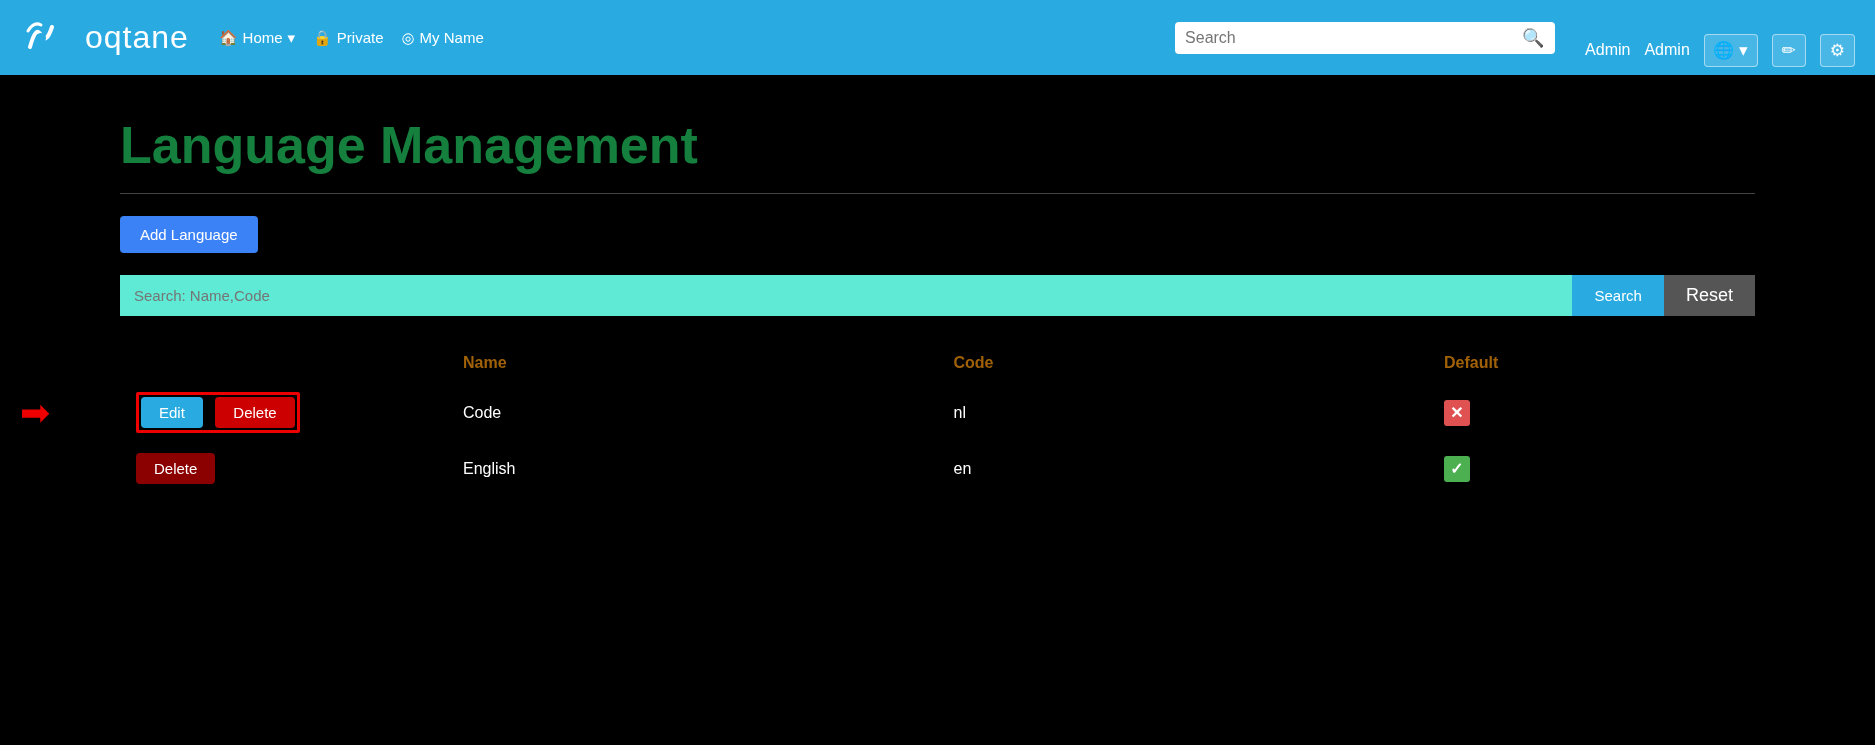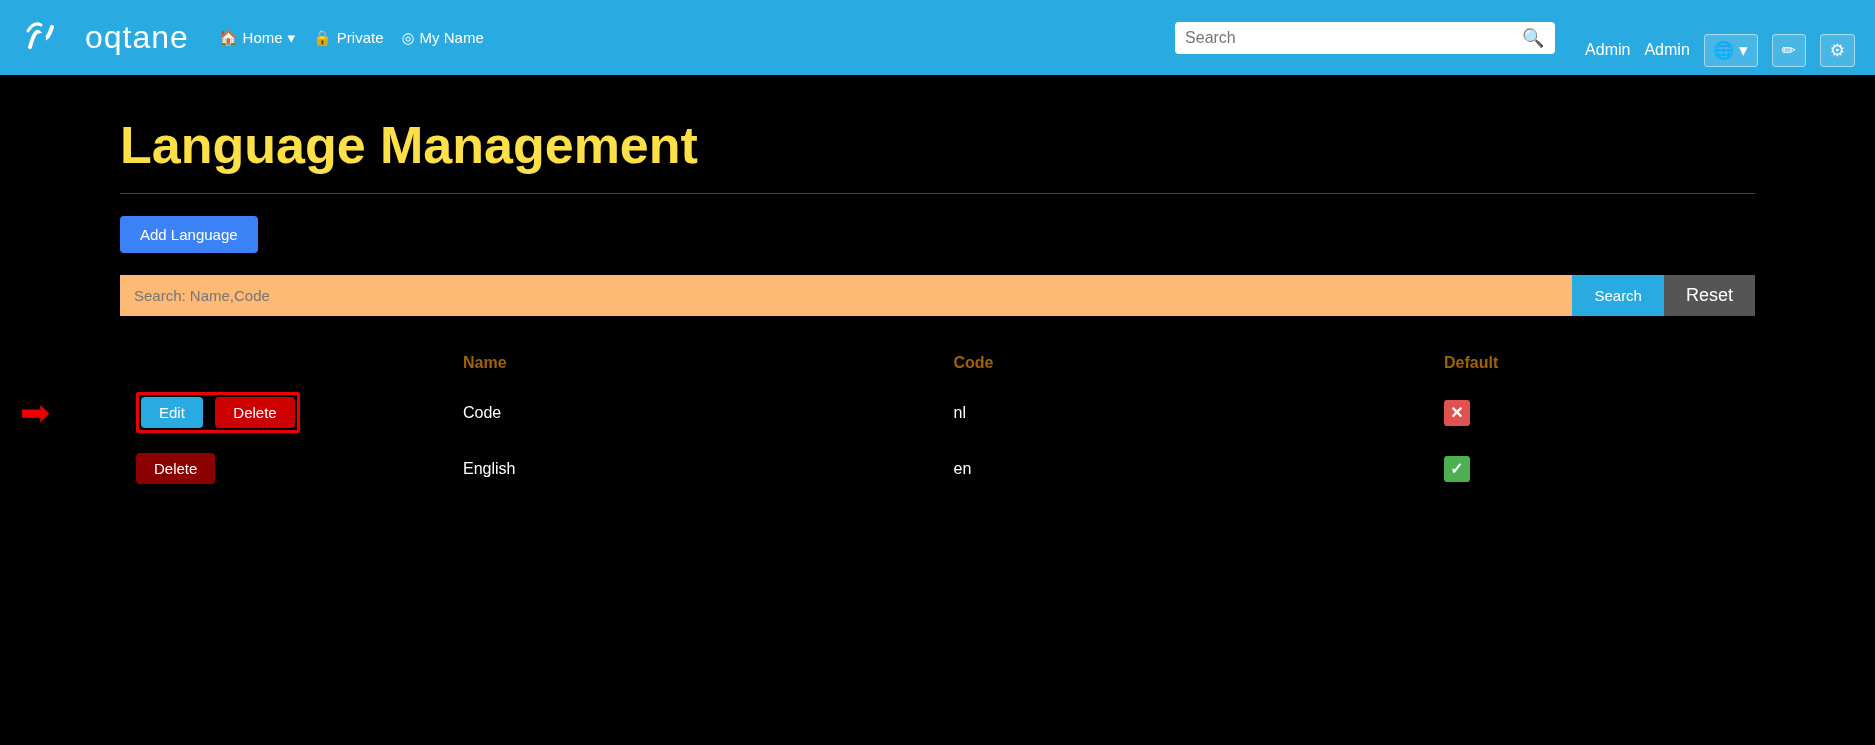--- a/index.html
+++ b/index.html
@@ -97,21 +97,21 @@
       gap: 4px;
     }
 
     
     .main-content {
       padding: 40px 120px 40px 120px;
     }
     .page-title {
       font-size: 52px;
       font-weight: 700;
-      color: #fde047;
+      color: #15803d;
       margin-bottom: 18px;
     }
     .divider {
       border: none;
       border-top: 1px solid #444;
       margin-bottom: 22px;
     }
     .add-language-btn {
       background: #3b82f6;
       color: #fff;
@@ -128,21 +128,21 @@
       display: flex;
       margin-bottom: 28px;
     }
     .filter-input {
       flex: 1;
       padding: 10px 14px;
       font-size: 15px;
       border: none;
       outline: none;
       color: #666;
-      background: #fdba74;
+      background: #5eead4;
       border-radius: 0;
     }
     .filter-search-btn {
       background: #29abe2;
       color: #fff;
       border: none;
       padding: 10px 22px;
       font-size: 15px;
       cursor: pointer;
     }

